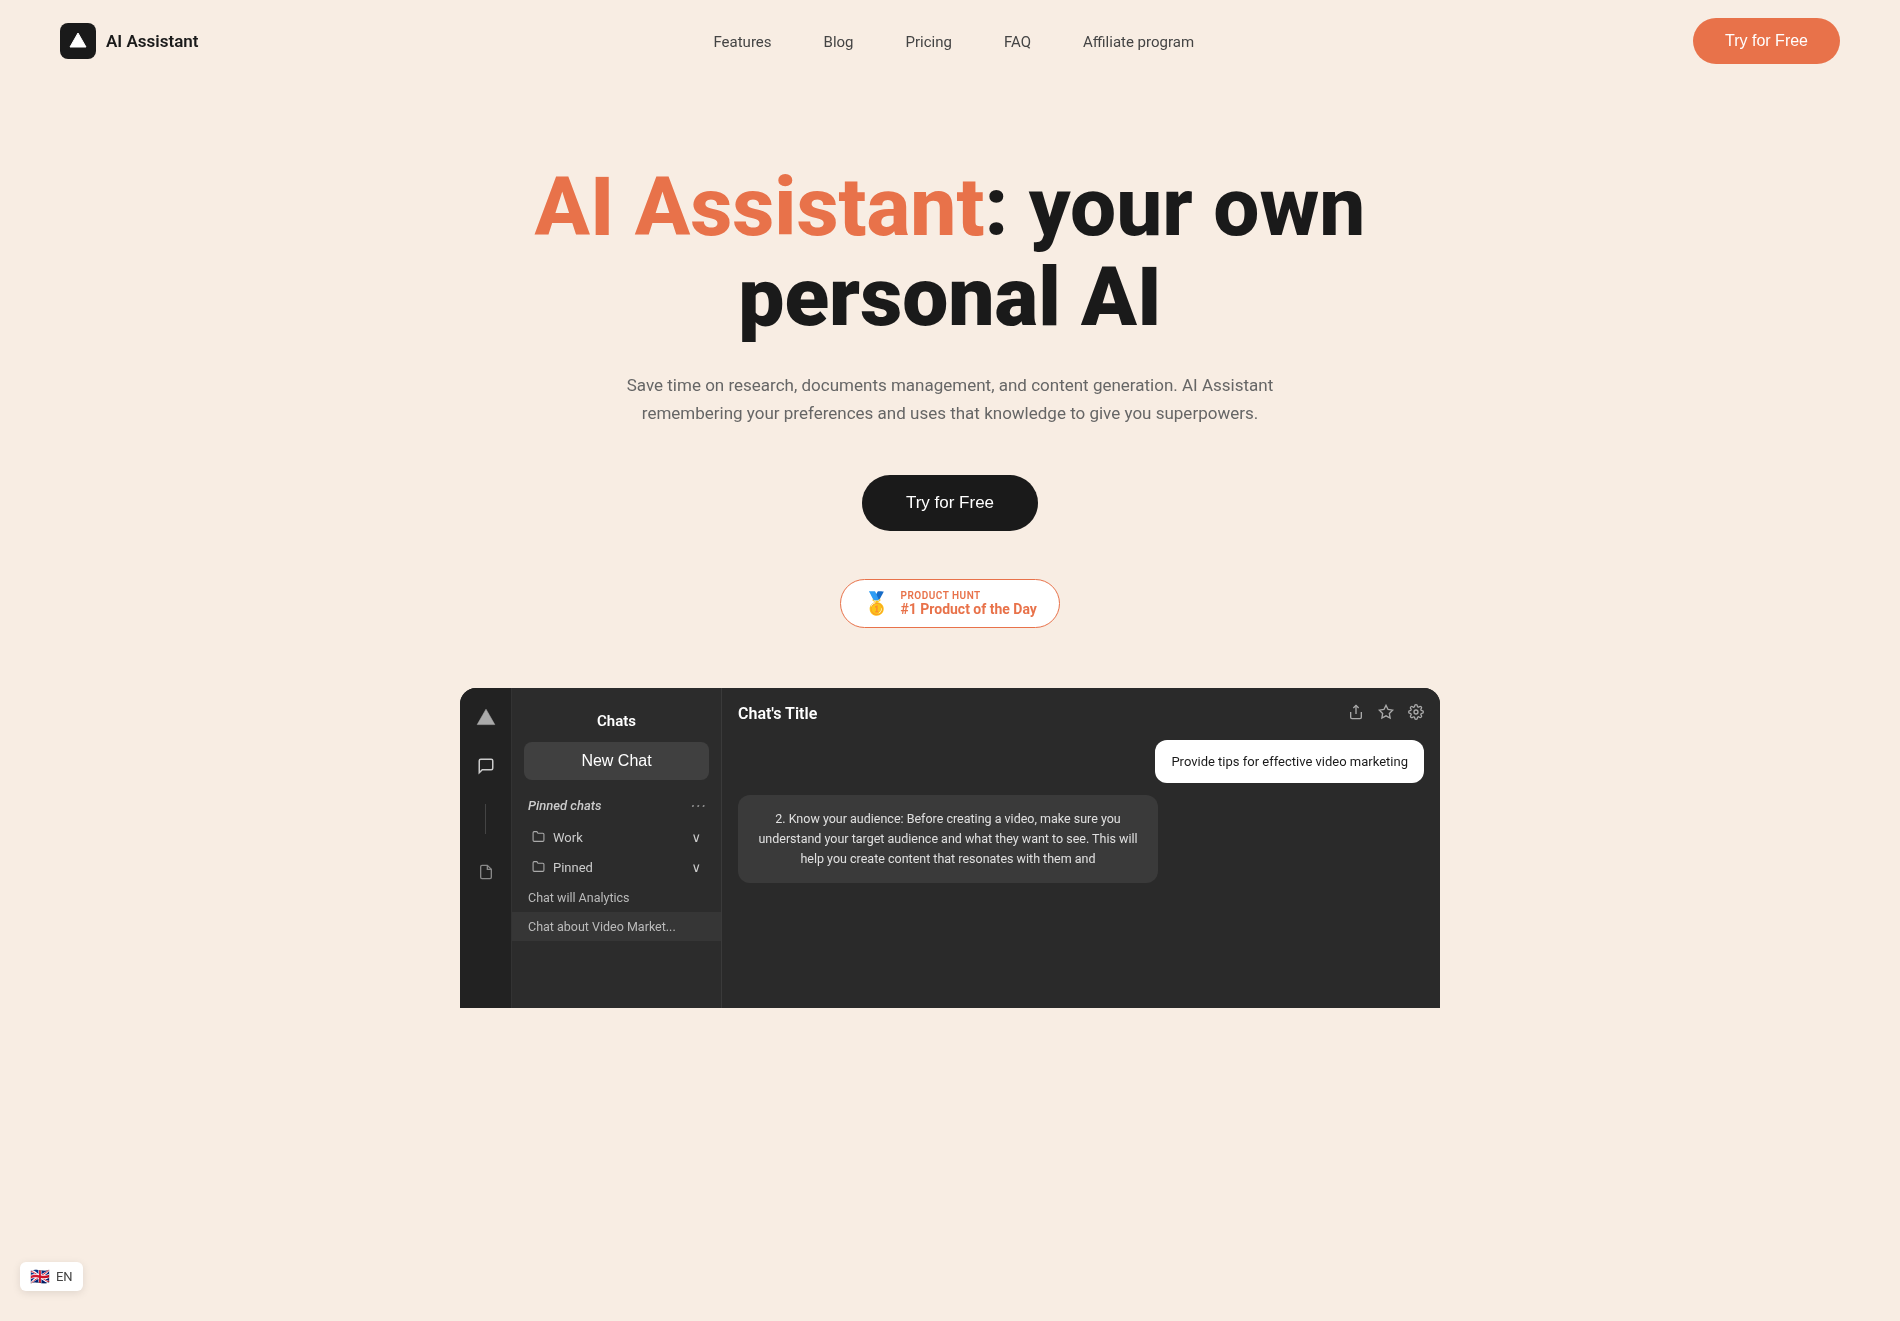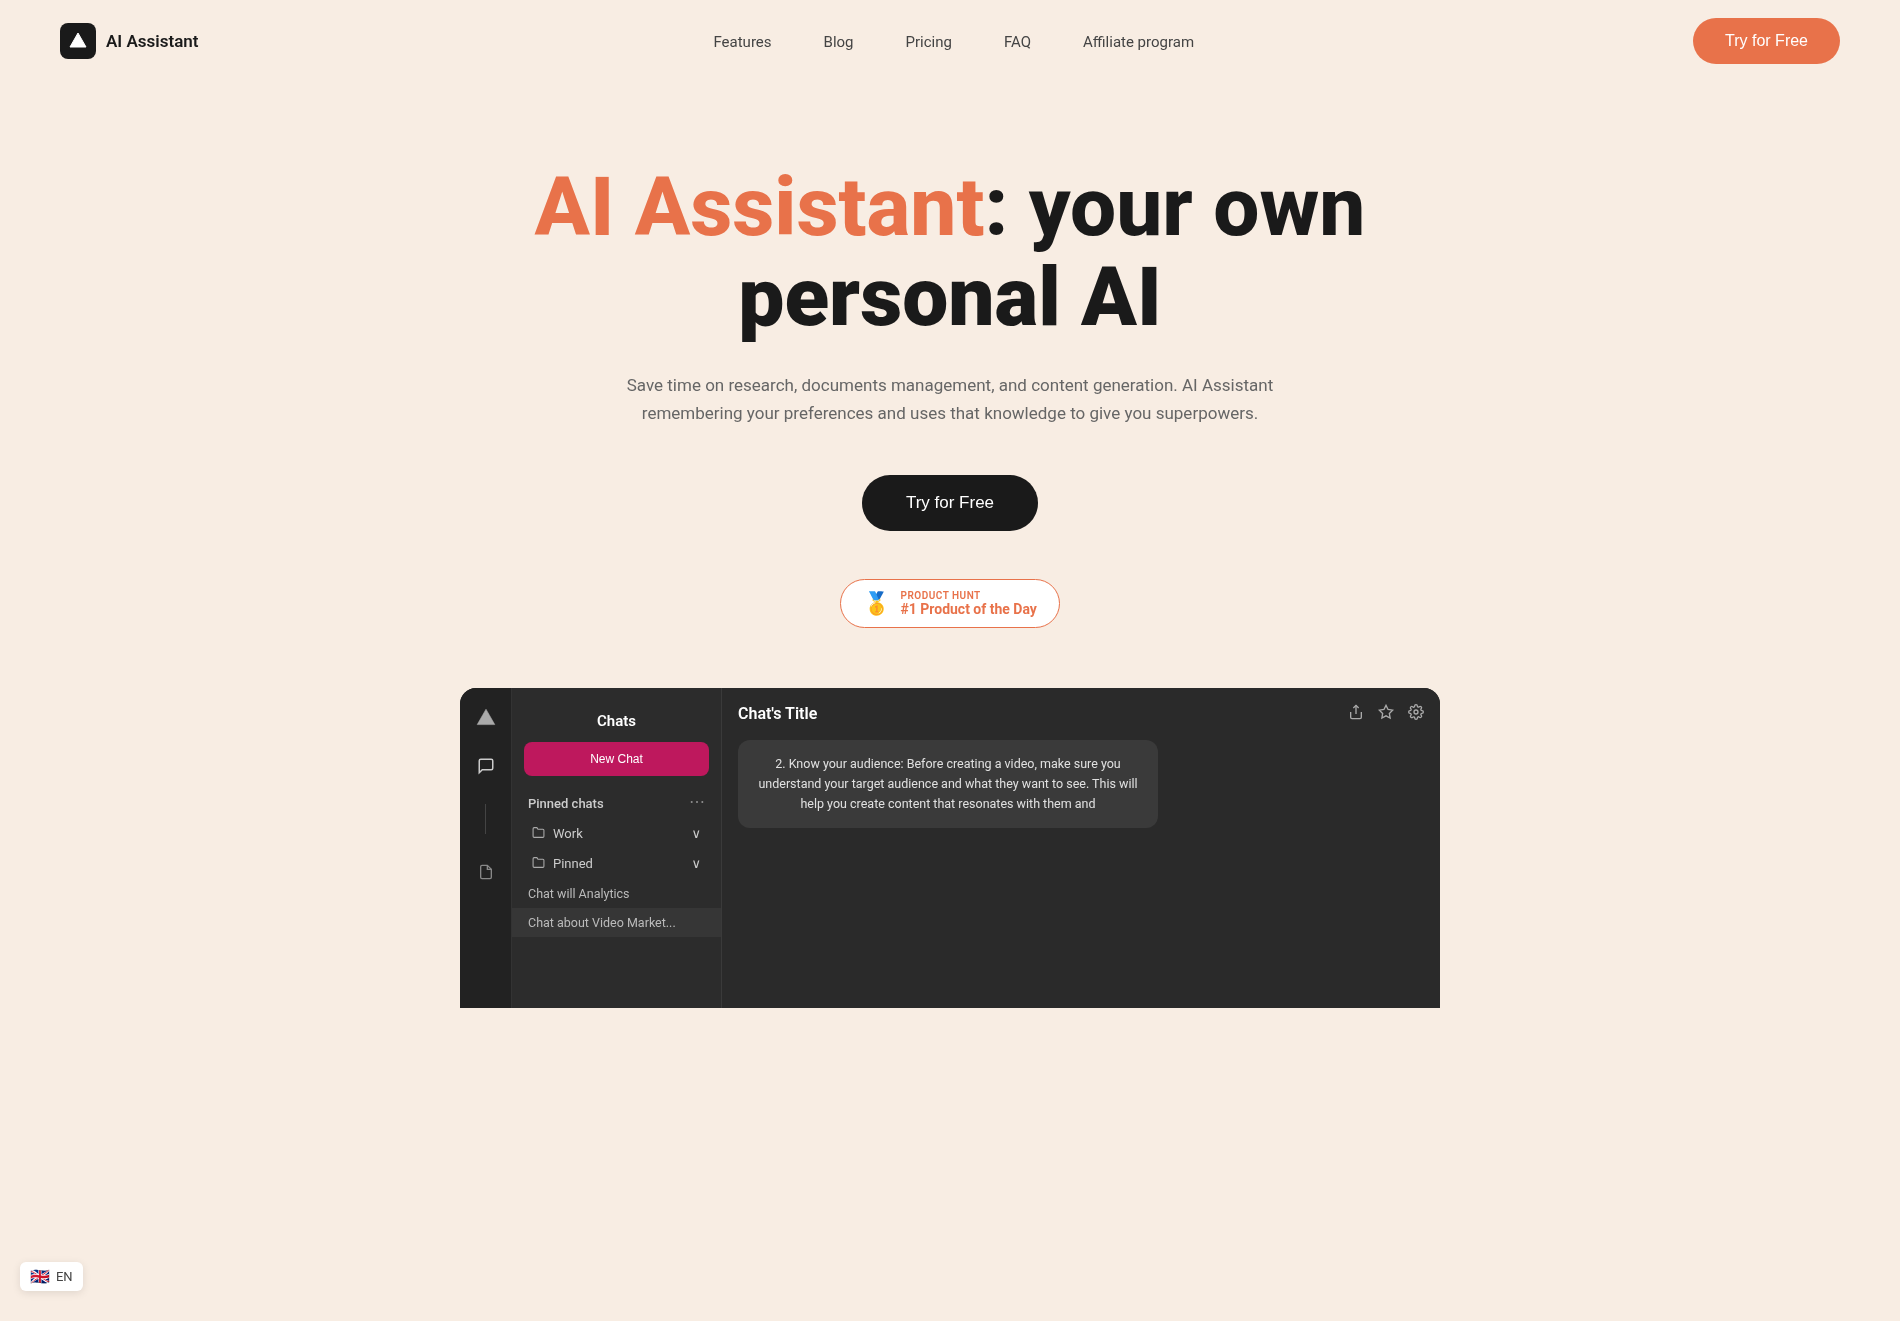--- a/index.html
+++ b/index.html
@@ -172,39 +172,40 @@
       flex-direction: column;
       overflow: hidden;
     }
     .sidebar-header {
       color: white;
       font-size: 15px;
       font-weight: 600;
       padding: 0 16px 12px;
     }
     .new-chat-btn {
-      background: #be185d;
+      background: #404040;
       color: white;
       border: none;
       border-radius: 8px;
       padding: 10px 0;
       margin: 0 12px 16px;
-      font-size: 12px;
+      font-size: 16px;
       font-weight: 500;
       cursor: pointer;
       text-align: center;
     }
     .pinned-chats-header {
       display: flex;
-      align-items: flex-end;
+      align-items: center;
       justify-content: space-between;
       padding: 0 16px 8px;
       color: #ccc;
       font-size: 13px;
       font-weight: 500;
+      font-style: italic;
     }
     .pinned-dots {
       color: #888;
       font-size: 16px;
       cursor: pointer;
     }
     .chat-folder {
       display: flex;
       align-items: center;
       justify-content: space-between;
@@ -436,20 +437,21 @@
           <span>
             <svg width="16" height="16" viewBox="0 0 24 24" fill="none" stroke="#aaa" stroke-width="2">
               <circle cx="12" cy="12" r="3"></circle>
               <path d="M19.4 15a1.65 1.65 0 0 0 .33 1.82l.06.06a2 2 0 0 1-2.83 2.83l-.06-.06a1.65 1.65 0 0 0-1.82-.33 1.65 1.65 0 0 0-1 1.51V21a2 2 0 0 1-4 0v-.09A1.65 1.65 0 0 0 9 19.4a1.65 1.65 0 0 0-1.82.33l-.06.06a2 2 0 0 1-2.83-2.83l.06-.06A1.65 1.65 0 0 0 4.68 15a1.65 1.65 0 0 0-1.51-1H3a2 2 0 0 1 0-4h.09A1.65 1.65 0 0 0 4.6 9a1.65 1.65 0 0 0-.33-1.82l-.06-.06a2 2 0 0 1 2.83-2.83l.06.06A1.65 1.65 0 0 0 9 4.68a1.65 1.65 0 0 0 1-1.51V3a2 2 0 0 1 4 0v.09a1.65 1.65 0 0 0 1 1.51 1.65 1.65 0 0 0 1.82-.33l.06-.06a2 2 0 0 1 2.83 2.83l-.06.06A1.65 1.65 0 0 0 19.4 9a1.65 1.65 0 0 0 1.51 1H21a2 2 0 0 1 0 4h-.09a1.65 1.65 0 0 0-1.51 1z"></path>
             </svg>
           </span>
         </div>
       </div>
 
 
+      <div class="message-user">Provide tips for effective video marketing</div>
 
       <div class="message-ai-response">2. Know your audience: Before creating a video, make sure you understand your target audience and what they want to see. This will help you create content that resonates with them and</div>
     </div>
   </div>
 </section>
 
 <div class="en-area">
   <span class="flag-emoji">🇬🇧</span>
   <span>EN</span>
 </div>

